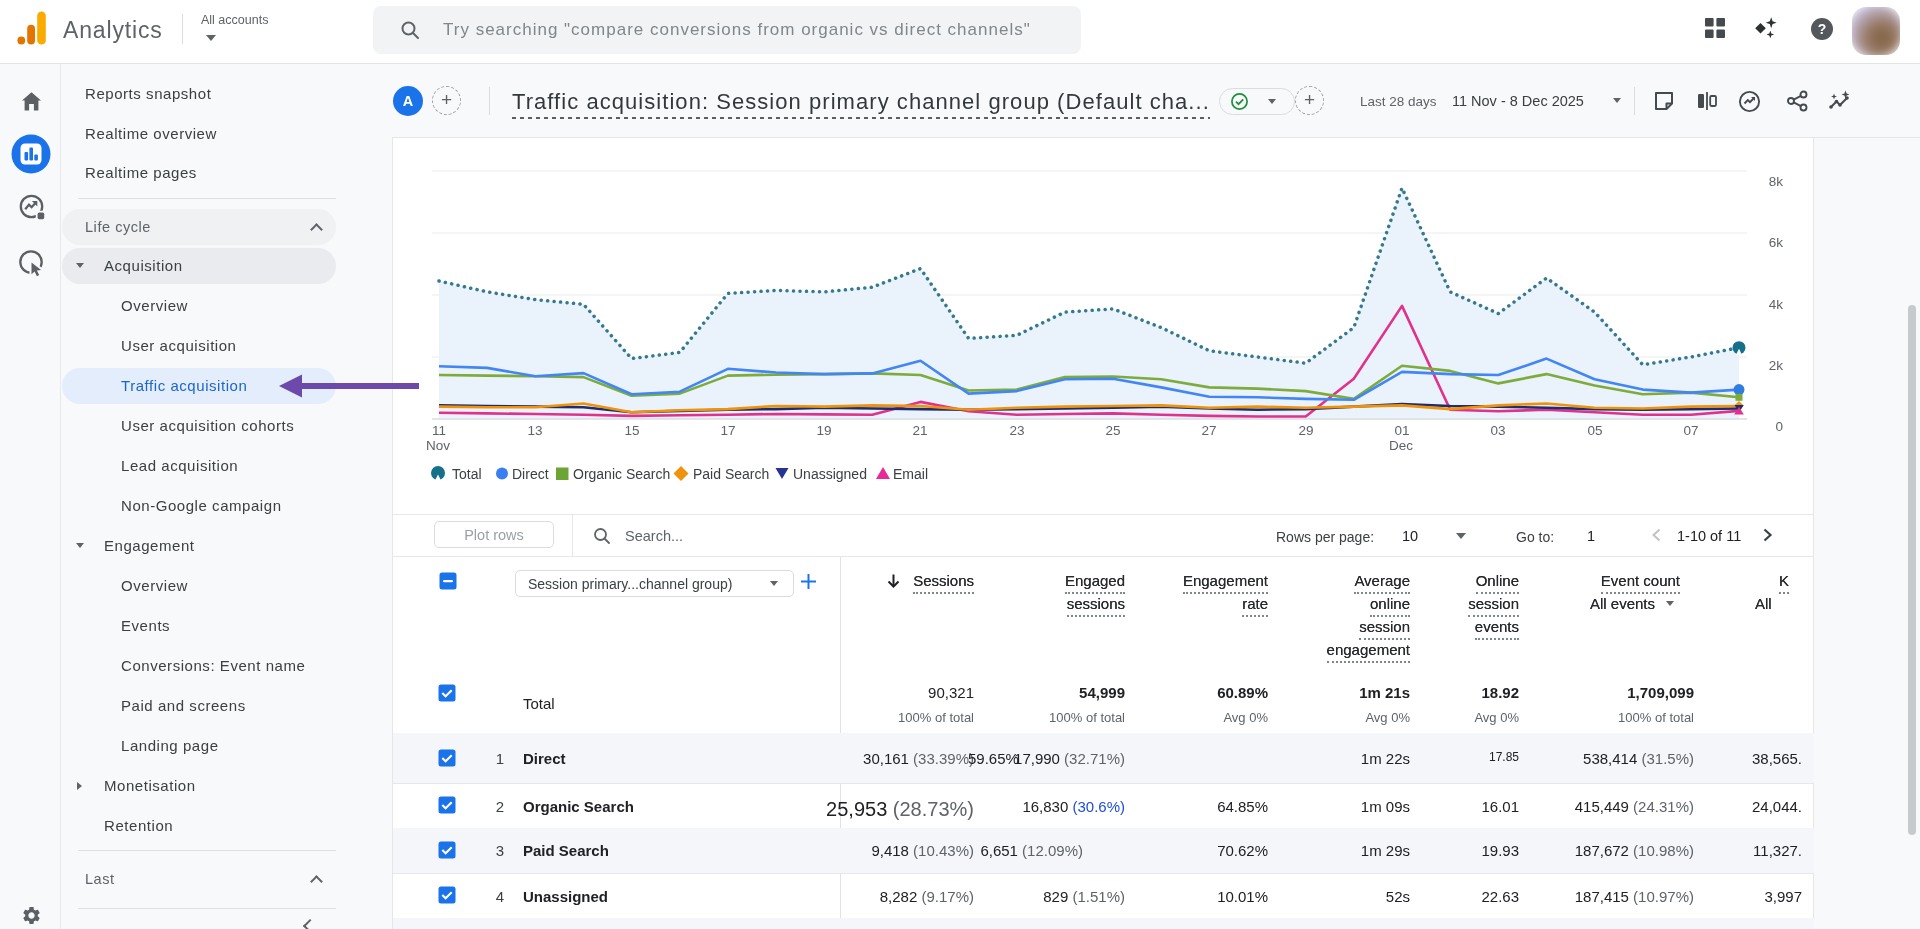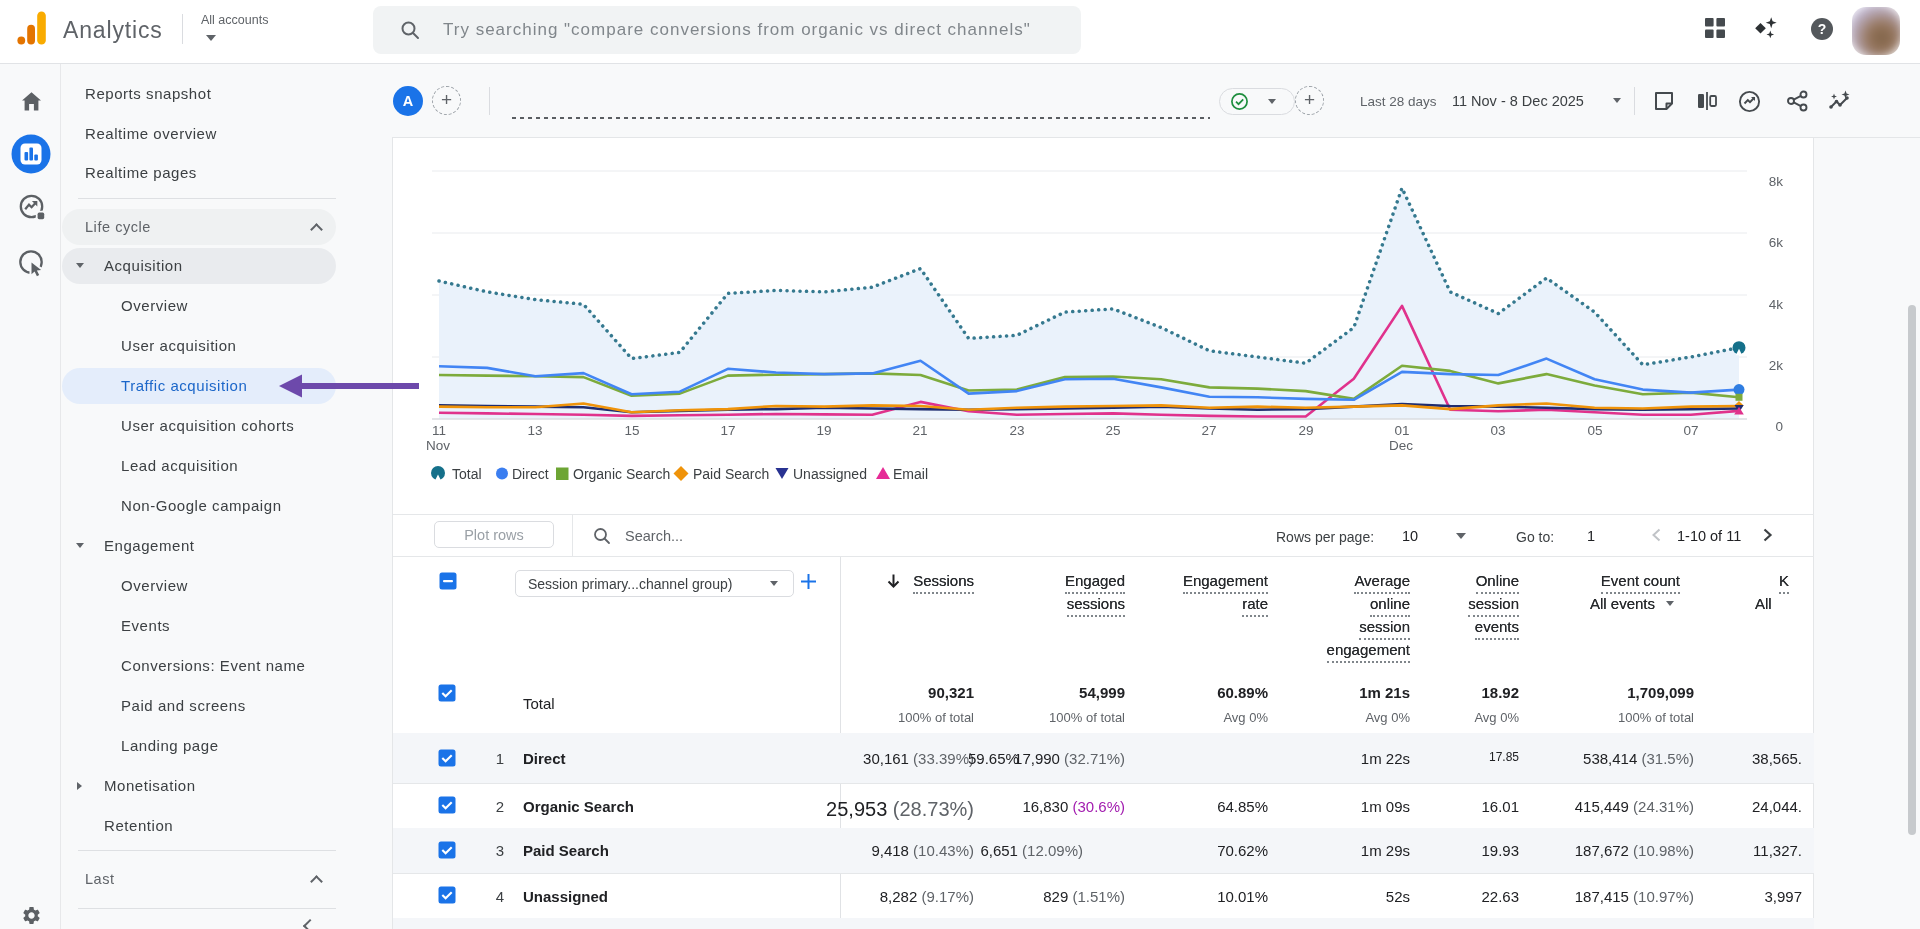--- a/index.html
+++ b/index.html
@@ -124,20 +124,21 @@
   </svg>
 
 <div class="abs" style="left:392px;top:137px;width:1422px;height:792px;background:#fff;border:1px solid #e4e6e8;border-bottom:none;z-index:1"></div>
 
 <div class="abs" style="left:392px;top:64px;width:1528px;height:73px;z-index:5">
 <div class="abs c" style="left:1px;top:22px;width:30px;height:30px;border-radius:50%;background:#1a73e8;justify-content:center;font-size:14.5px;font-weight:bold;color:#fff">A</div>
 <div class="abs c" style="left:40px;top:22px;width:29px;height:29px;border-radius:50%;border:1.6px dashed #9aa0a6;justify-content:center;font-size:19px;color:#5f6368;font-weight:300">
       <span style="margin-top:-2px">+</span>
     </div>
 <div class="abs" style="left:97px;top:23px;width:1px;height:28px;background:#dadce0"></div>
+<div class="txt" style="left:120px;top:25px;font-size:22px;color:#33383c;letter-spacing:1.05px">Traffic acquisition: Session primary channel group (Default cha...</div>
 <div class="abs" style="left:120px;top:52.5px;width:698px;height:2.2px;background:repeating-linear-gradient(90deg,#5a5e62 0 4.5px,transparent 4.5px 8px)"></div>
 <div class="abs" style="left:827px;top:24px;width:76px;height:27px;border:1px solid #dadce0;border-radius:14px"></div>
 <svg class="abs" style="left:839px;top:29px" width="17" height="17" viewBox="0 0 17 17">
       <circle cx="8.5" cy="8.5" r="7.6" stroke="#1e8e3e" stroke-width="1.7" fill="none"></circle>
       <path d="M5 8.7 L7.5 11.2 L12.2 6.3" stroke="#1e8e3e" stroke-width="1.7" fill="none"></path>
     </svg>
 <div class="abs" style="left:876px;top:35px;width:0;height:0;border-left:4.5px solid transparent;border-right:4.5px solid transparent;border-top:5.5px solid #5f6368"></div>
 <div class="abs c" style="left:903px;top:22px;width:29px;height:29px;border-radius:50%;border:1.6px dashed #9aa0a6;justify-content:center;font-size:19px;color:#5f6368">
       <span style="margin-top:-2px">+</span>
     </div>
@@ -290,21 +291,21 @@
 <div class="txt" style="left:1380px;top:572px;width:300px;text-align:right;font-size:15px;color:#27292c;text-shadow:0 0 0.5px #3c4043"><span style="border-bottom:2px dotted #80868b;padding-bottom:2.5px;">Event count</span></div>
 <div class="txt" style="left:1355px;top:595px;width:300px;text-align:right;font-size:15px;color:#27292c;text-shadow:0 0 0.5px #3c4043">All events</div>
 <div class="abs" style="left:1666px;top:601px;width:0;height:0;border-left:4.5px solid transparent;border-right:4.5px solid transparent;border-top:5.5px solid #5f6368"></div>
 <div class="txt" style="left:1779px;top:572px;font-size:15px;color:#27292c;text-shadow:0 0 0.5px #3c4043"><span style="border-bottom:2px dotted #80868b;padding-bottom:2.5px">K</span></div>
 <div class="txt" style="left:1755px;top:595px;font-size:15px;color:#27292c;text-shadow:0 0 0.5px #3c4043">All</div>
 <svg class="abs" style="left:438px;top:684px" width="18" height="18" viewBox="0 0 18 18">
       <rect x="0.5" y="0.5" width="17" height="17" rx="2.5" fill="#1a73e8"></rect>
       <path d="M4.3 9 L7.6 12.3 L13.7 6.2" stroke="#fff" stroke-width="2.1" fill="none"></path>
     </svg>
 <div class="txt" style="left:523px;top:695px;font-size:15px;color:#202124">Total</div>
-<div class="txt" style="left:674px;top:684px;width:300px;text-align:right;font-size:15px;font-weight:bold;color:#202124">90,321</div>
+<div class="txt" style="left:674px;top:684px;width:300px;text-align:right;font-size:15px;font-weight:normal;color:#202124">90,321</div>
     <div class="txt" style="left:674px;top:710px;width:300px;text-align:right;font-size:13px;color:#5f6368">100% of total</div>
 <div class="txt" style="left:825px;top:684px;width:300px;text-align:right;font-size:15px;font-weight:bold;color:#202124">54,999</div>
     <div class="txt" style="left:825px;top:710px;width:300px;text-align:right;font-size:13px;color:#5f6368">100% of total</div>
 <div class="txt" style="left:968px;top:684px;width:300px;text-align:right;font-size:15px;font-weight:bold;color:#202124">60.89%</div>
     <div class="txt" style="left:968px;top:710px;width:300px;text-align:right;font-size:13px;color:#5f6368">Avg 0%</div>
 <div class="txt" style="left:1110px;top:684px;width:300px;text-align:right;font-size:15px;font-weight:bold;color:#202124">1m 21s</div>
     <div class="txt" style="left:1110px;top:710px;width:300px;text-align:right;font-size:13px;color:#5f6368">Avg 0%</div>
 <div class="txt" style="left:1219px;top:684px;width:300px;text-align:right;font-size:15px;font-weight:bold;color:#202124">18.92</div>
     <div class="txt" style="left:1219px;top:710px;width:300px;text-align:right;font-size:13px;color:#5f6368">Avg 0%</div>
 <div class="txt" style="left:1394px;top:684px;width:300px;text-align:right;font-size:15px;font-weight:bold;color:#202124">1,709,099</div>
@@ -326,21 +327,21 @@
 <div class="txt" style="left:1394px;top:750px;width:300px;text-align:right;font-size:15px;color:#202124">538,414<span style="color:#5f6368"> (31.5%)</span></div>
 <div class="txt" style="left:1502px;top:750px;width:300px;text-align:right;font-size:15px;color:#202124">38,565.<span style="color:#5f6368"></span></div>
 <div class="abs" style="left:393px;top:828px;width:1421px;height:1px;background:#e5e7e9"></div>
 <svg class="abs" style="left:438px;top:796px" width="18" height="18" viewBox="0 0 18 18">
       <rect x="0.5" y="0.5" width="17" height="17" rx="2.5" fill="#1a73e8"></rect>
       <path d="M4.3 9 L7.6 12.3 L13.7 6.2" stroke="#fff" stroke-width="2.1" fill="none"></path>
     </svg>
 <div class="txt" style="left:490px;top:798px;width:20px;text-align:center;font-size:15px;color:#3c4043">2</div>
 <div class="txt" style="left:523px;top:798px;font-size:15px;font-weight:bold;color:#202124">Organic Search</div>
 <div class="txt" style="left:674px;top:798px;width:300px;text-align:right;font-size:20px;color:#202124">25,953<span style="color:#5f6368"> (28.73%)</span></div>
-<div class="txt" style="left:825px;top:798px;width:300px;text-align:right;font-size:15px;color:#202124">16,830<span style="color:#a21caf"> (30.6%)</span></div>
+<div class="txt" style="left:825px;top:798px;width:300px;text-align:right;font-size:15px;color:#202124">16,830<span style="color:#1d4ed8"> (30.6%)</span></div>
 <div class="txt" style="left:968px;top:798px;width:300px;text-align:right;font-size:15px;color:#202124">64.85%<span style="color:#5f6368"></span></div>
 <div class="txt" style="left:1110px;top:798px;width:300px;text-align:right;font-size:15px;color:#202124">1m 09s<span style="color:#5f6368"></span></div>
 <div class="txt" style="left:1219px;top:798px;width:300px;text-align:right;font-size:15px;color:#202124">16.01<span style="color:#5f6368"></span></div>
 <div class="txt" style="left:1394px;top:798px;width:300px;text-align:right;font-size:15px;color:#202124">415,449<span style="color:#5f6368"> (24.31%)</span></div>
 <div class="txt" style="left:1502px;top:798px;width:300px;text-align:right;font-size:15px;color:#202124">24,044.<span style="color:#5f6368"></span></div>
 <div class="abs" style="left:393px;top:828px;width:1421px;height:45px;background:#f4f6f9"></div>
 <div class="abs" style="left:393px;top:873px;width:1421px;height:1px;background:#e5e7e9"></div>
 <svg class="abs" style="left:438px;top:841px" width="18" height="18" viewBox="0 0 18 18">
       <rect x="0.5" y="0.5" width="17" height="17" rx="2.5" fill="#1a73e8"></rect>
       <path d="M4.3 9 L7.6 12.3 L13.7 6.2" stroke="#fff" stroke-width="2.1" fill="none"></path>

